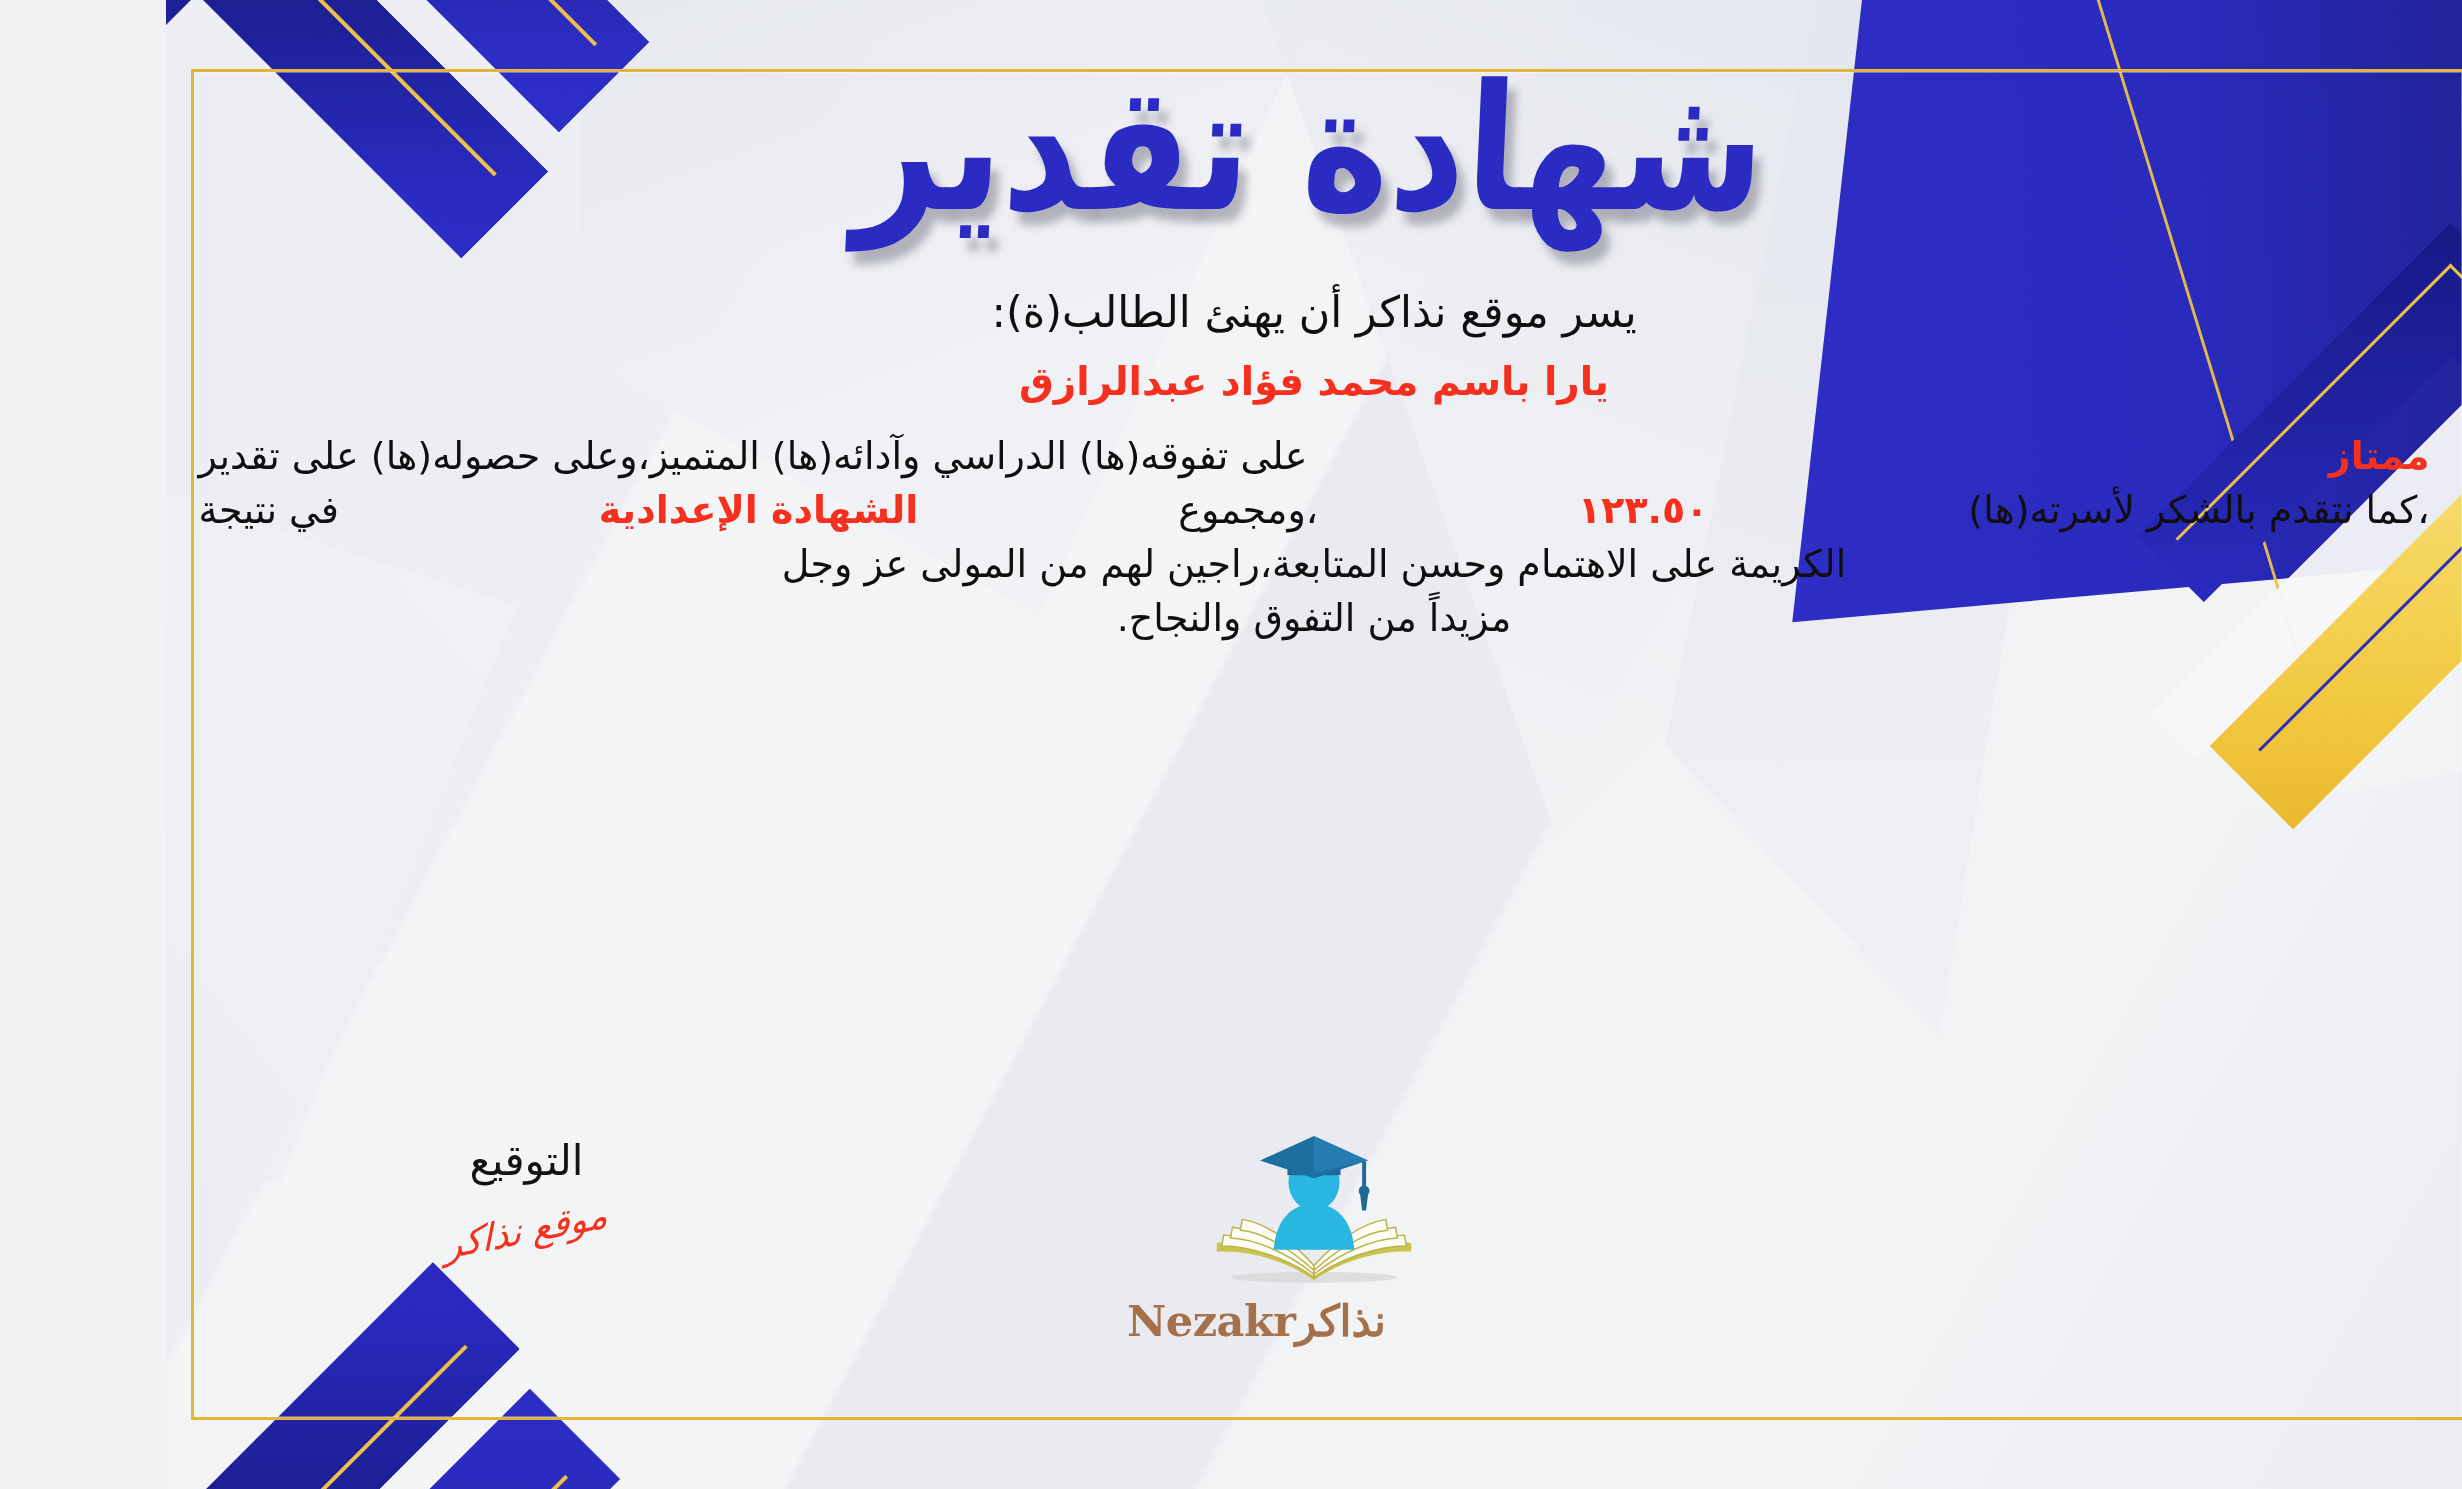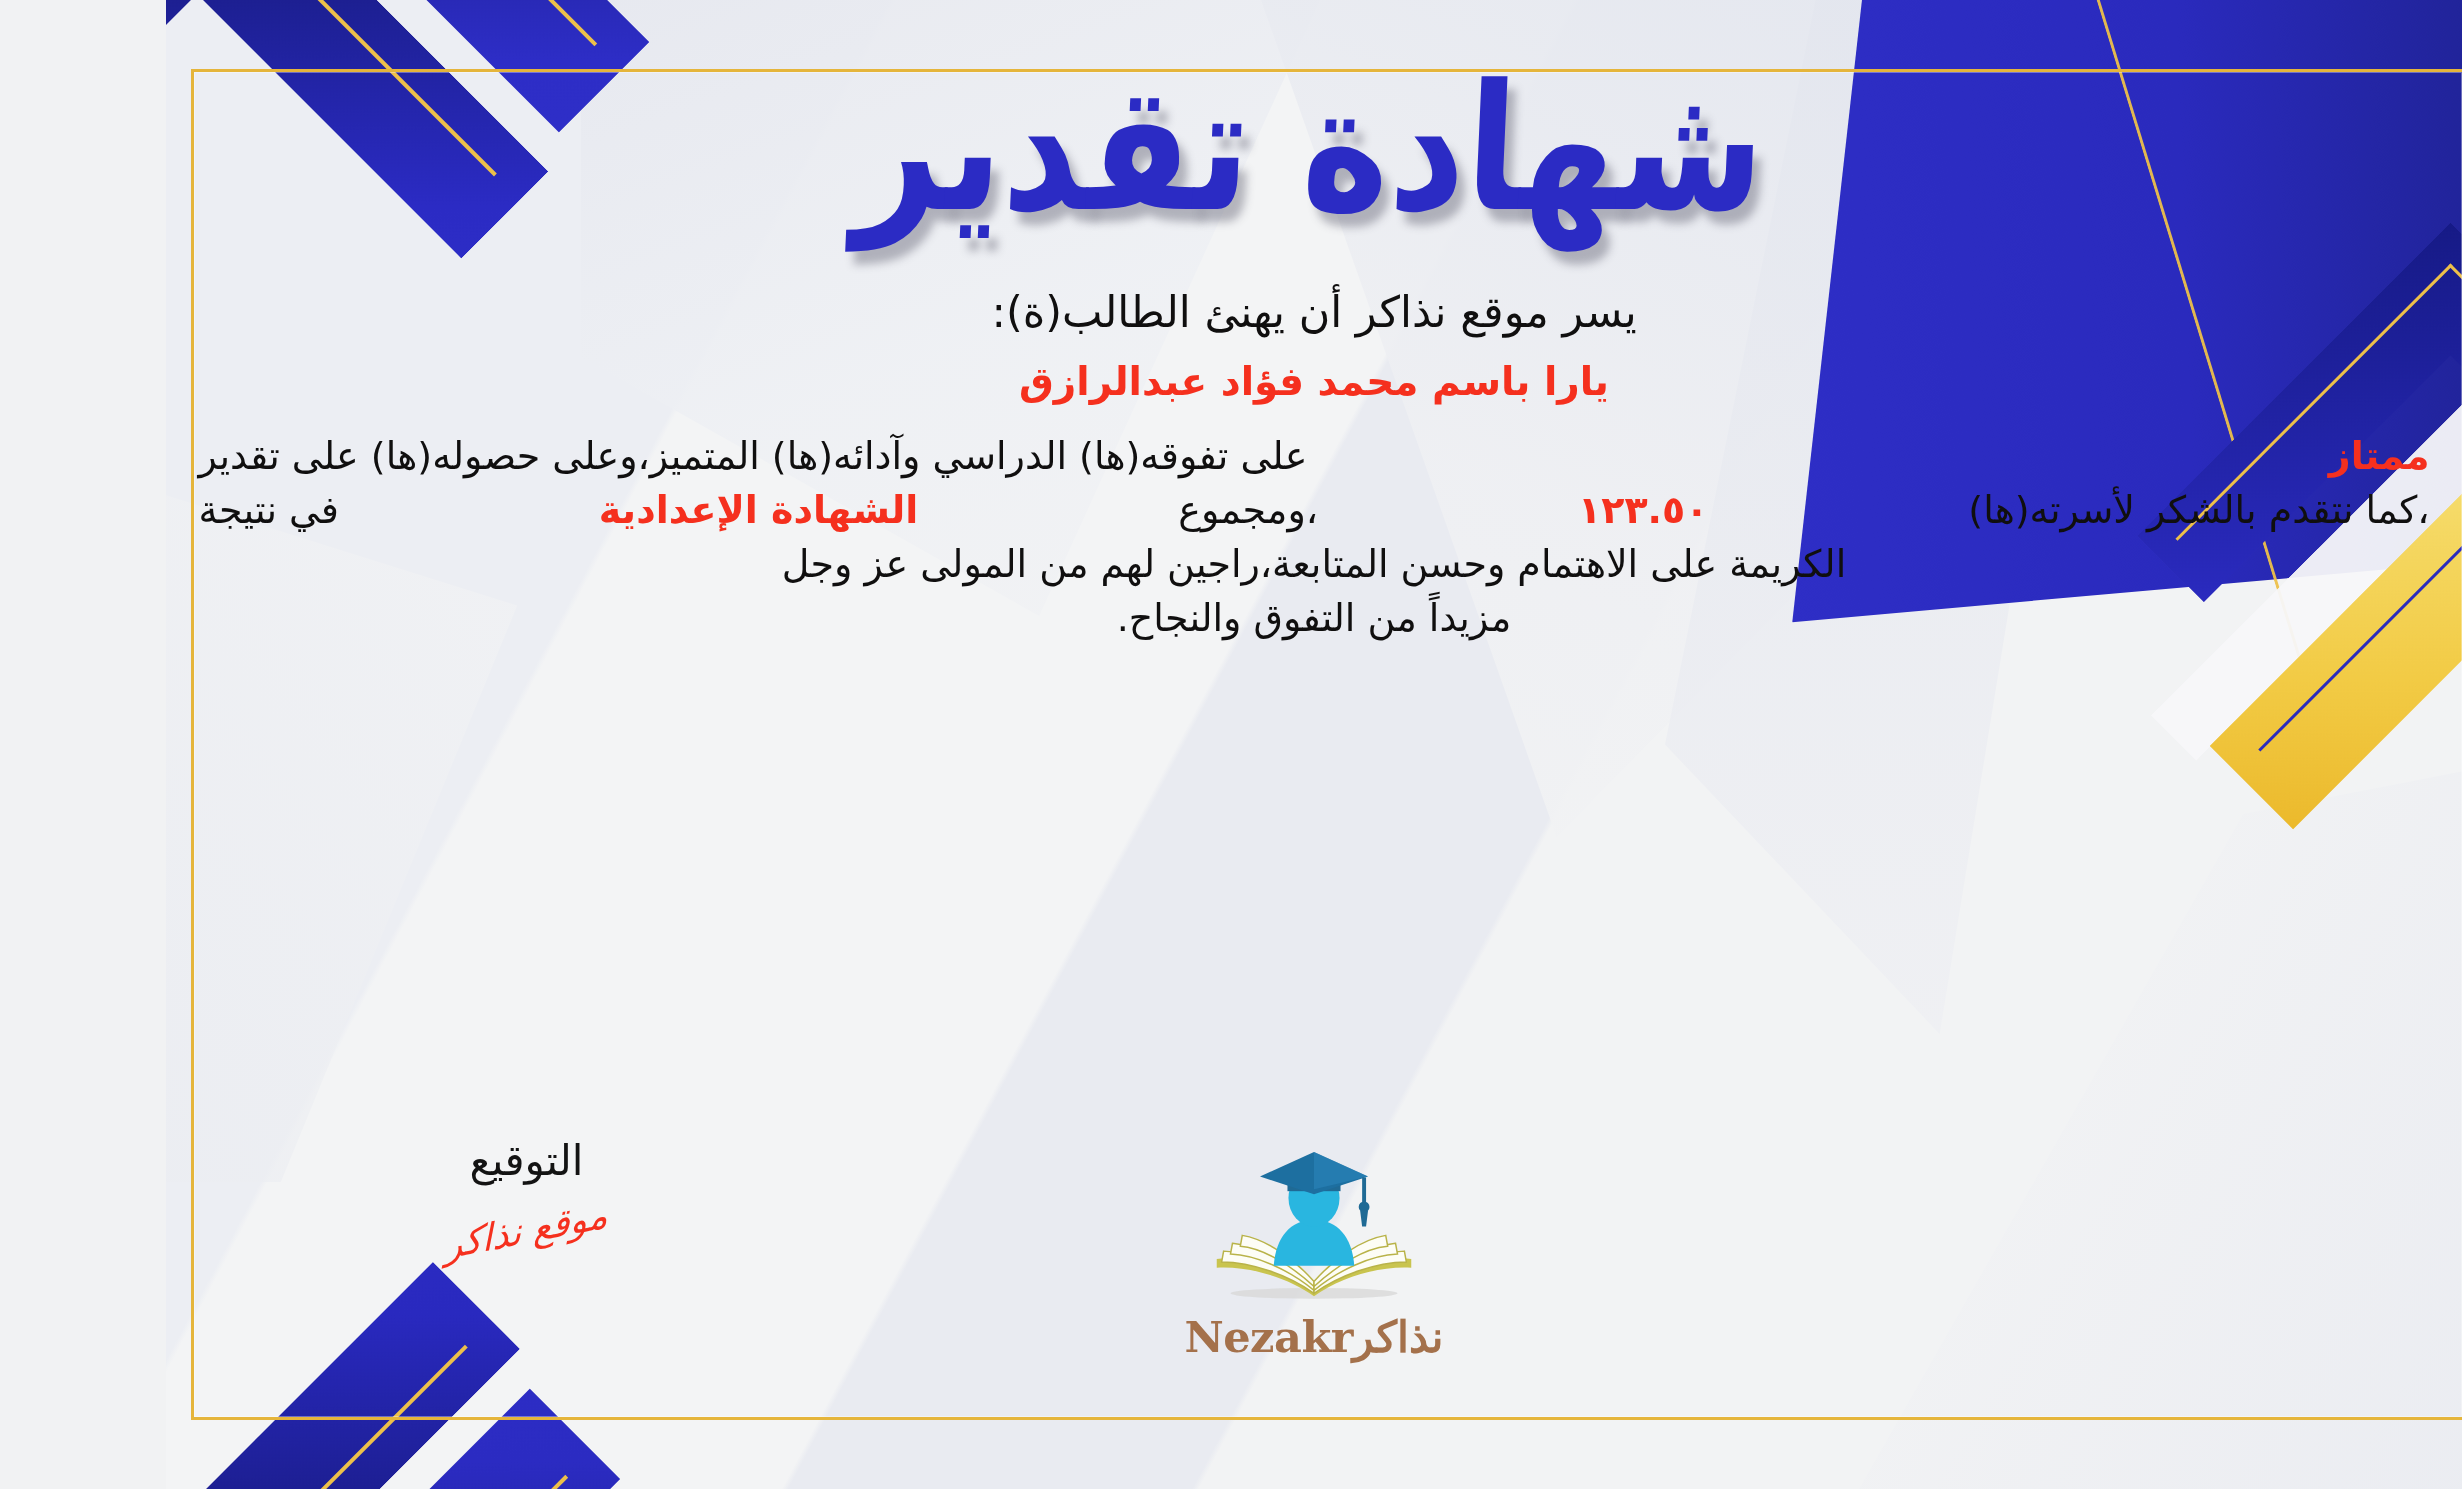--- a/index.html
+++ b/index.html
@@ -271,23 +271,22 @@
     font-family:"DejaVu Serif","Liberation Serif",serif;
     font-style:italic;
     transform:rotate(-11deg) skewX(-9deg);
     display:inline-block;
     line-height:1;
   }
 
   .logo-block{
     position:absolute;
     left:50%;transform:translateX(-50%);
-    top:16px;
+    top:0;
     width:374px;
-    text-align:center;
   }
   .logo-mark{
     width:246px;height:167px;
     margin:0 auto;
     display:block;
   }
   .logo-text{
     margin-top:3px;
     font-size:43px;
     font-weight:700;

